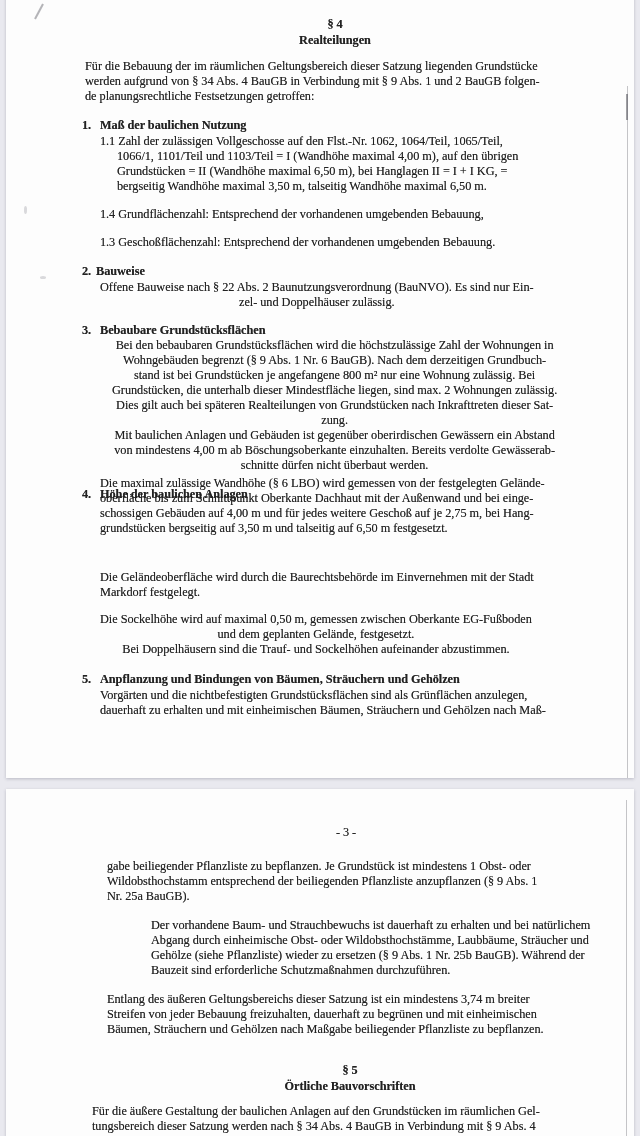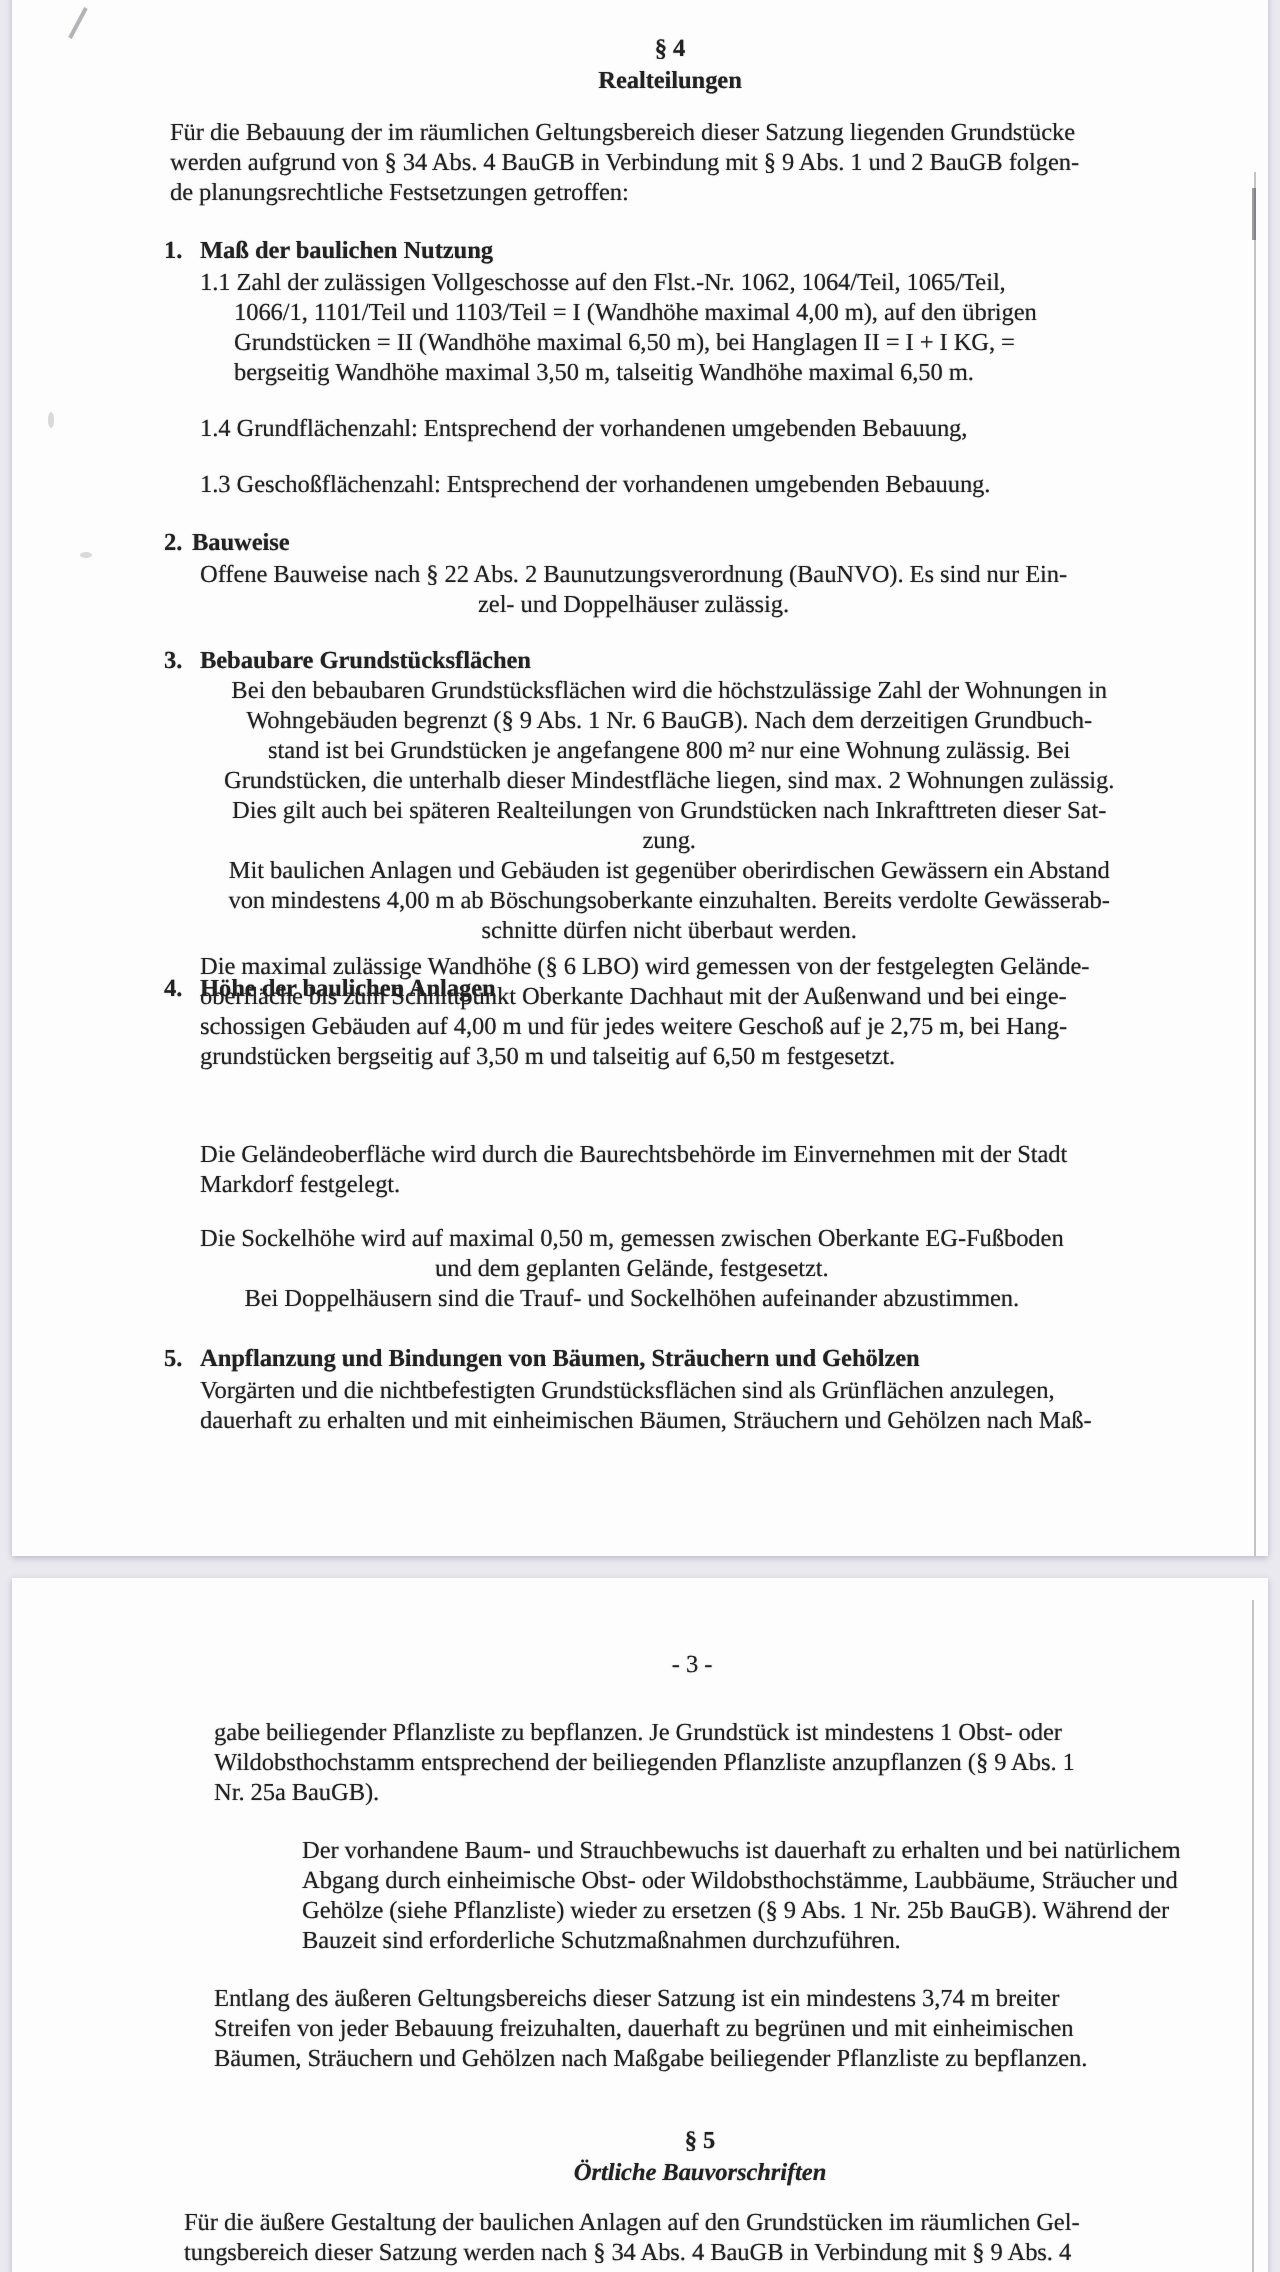--- a/index.html
+++ b/index.html
@@ -102,16 +102,16 @@
 Nr. 25a BauGB).</div>
 <div class="txt" style="left:107px;top:918px;margin-left:44px;">Der vorhandene Baum- und Strauchbewuchs ist dauerhaft zu erhalten und bei natürlichem
 Abgang durch einheimische Obst- oder Wildobsthochstämme, Laubbäume, Sträucher und
 Gehölze (siehe Pflanzliste) wieder zu ersetzen (§ 9 Abs. 1 Nr. 25b BauGB). Während der
 Bauzeit sind erforderliche Schutzmaßnahmen durchzuführen.</div>
 <div class="txt" style="left:107px;top:992px;">Entlang des äußeren Geltungsbereichs dieser Satzung ist ein mindestens 3,74 m breiter
 Streifen von jeder Bebauung freizuhalten, dauerhaft zu begrünen und mit einheimischen
 Bäumen, Sträuchern und Gehölzen nach Maßgabe beiliegender Pflanzliste zu bepflanzen.</div>
 
 <div class="txt bold center heading" style="left:85px;top:1062px;width:530px;">§ 5</div>
-<div class="txt bold center heading" style="left:85px;top:1078px;width:530px;font-style:italic;">Örtliche Bauvorschriften</div>
+<div class="txt bold center heading" style="left:85px;top:1078px;width:530px;">Örtliche Bauvorschriften</div>
 
 <div class="txt" style="left:92px;top:1104px;">Für die äußere Gestaltung der baulichen Anlagen auf den Grundstücken im räumlichen Gel-
 tungsbereich dieser Satzung werden nach § 34 Abs. 4 BauGB in Verbindung mit § 9 Abs. 4</div>
 
 </body></html>

